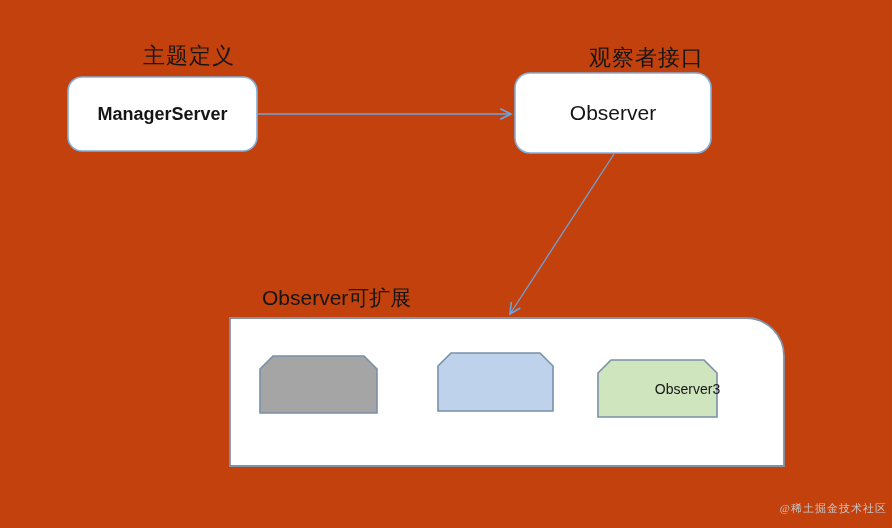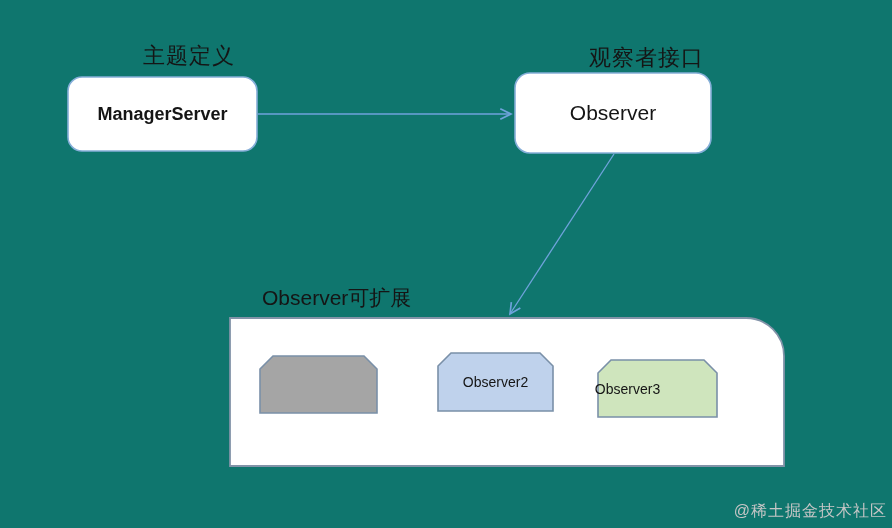--- a/index.html
+++ b/index.html
@@ -4,21 +4,21 @@
 <style>
   html, body {
     margin: 0;
     padding: 0;
     background: #ffffff;
   }
   #canvas {
     position: relative;
     width: 892px;
     height: 528px;
-    background: #0f766e;
+    background: #c2410c;
     overflow: hidden;
     font-family: "Liberation Sans", sans-serif;
   }
   #artwork {
     position: absolute;
     left: 0;
     top: 0;
   }
   .lbl {
     position: absolute;
@@ -52,23 +52,23 @@
     text-align: center;
   }
   .item-text {
     font-size: 14px;
     font-family: "Liberation Sans", sans-serif;
   }
   .watermark {
     position: absolute;
     right: 5px;
     top: 501px;
-    font-size: 16px;
+    font-size: 11px;
     color: #c6c6c6;
-    font-family: Liberation Sans, sans-serif;
+    font-family: Liberation Serif, serif;
     letter-spacing: 1px;
   }
 </style>
 </head>
 <body>
 
 <div id="canvas">
 
   <svg id="artwork" width="892" height="528" viewBox="0 0 892 528">
     <defs>
@@ -98,19 +98,18 @@
 
   <div class="lbl node-text manager-text" style="left:68px; top:77px; width:189px; height:74px;">ManagerServer</div>
 
   <div class="lbl node-text observer-text" style="left:515px; top:73px; width:196px; height:80px;">Observer</div>
 
   <div class="lbl cjk-label" style="left:589px; top:43px;">观察者接口</div>
 
   <div class="lbl container-label" style="left:262px; top:284px;">Observer可扩展</div>
 
 
-  <div class="lbl node-text item-text" style="left:438px; top:353px; width:115px; height:58px;">Observer2</div>
 
-  <div class="lbl node-text item-text" style="left:568px; top:360px; width:119px; height:57px;">Observer3</div>
+  <div class="lbl node-text item-text" style="left:628px; top:360px; width:119px; height:57px;">Observer3</div>
 
   <div class="watermark">@稀土掘金技术社区</div>
 
 </div>
 
 </body></html>

